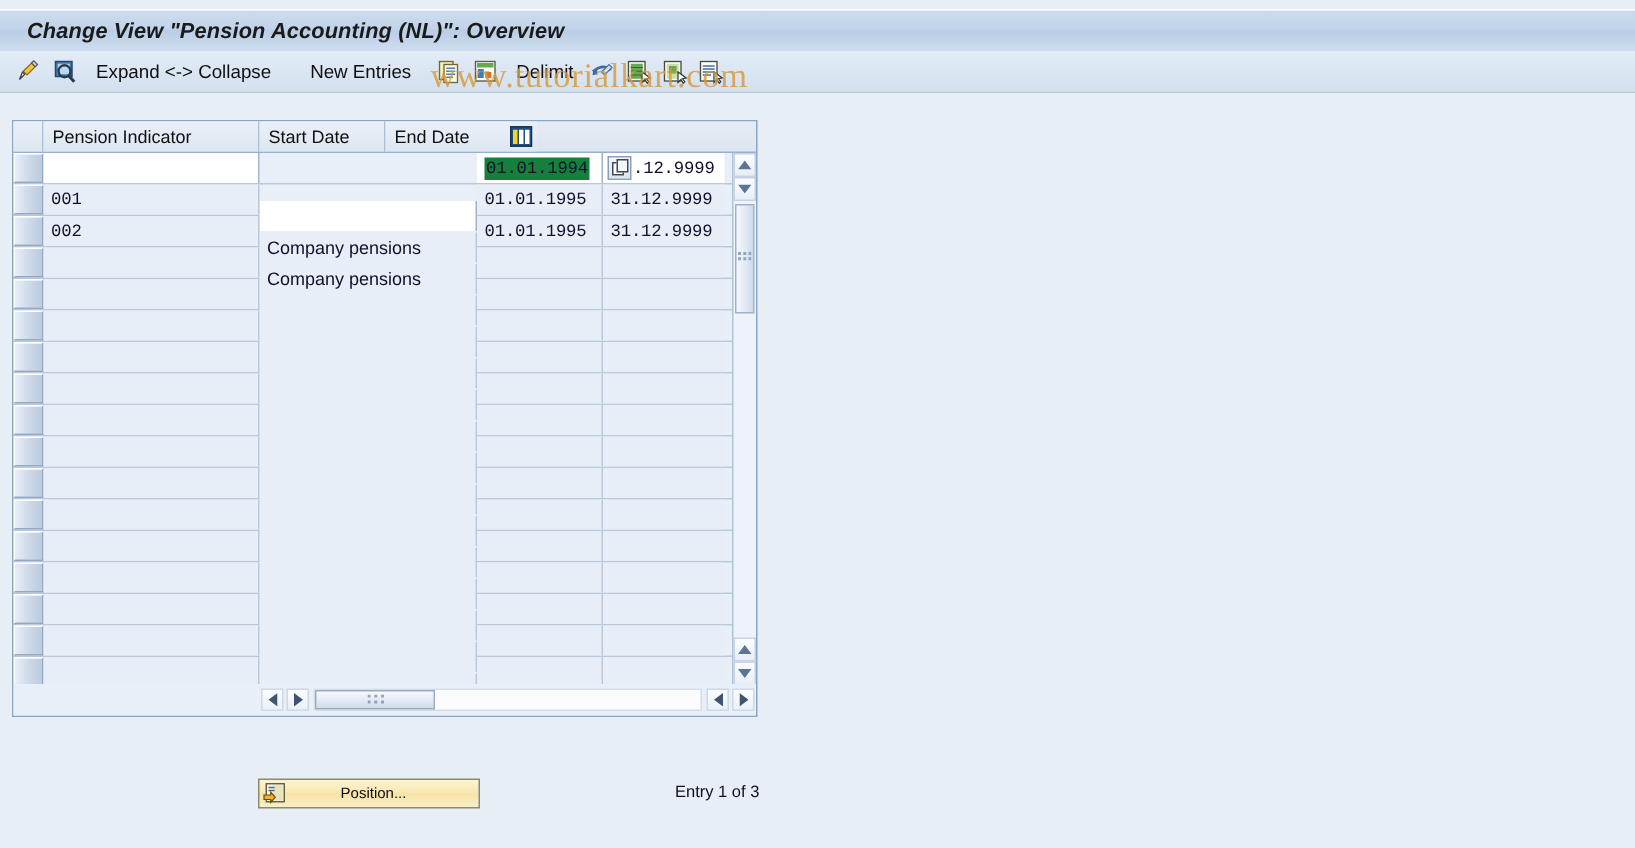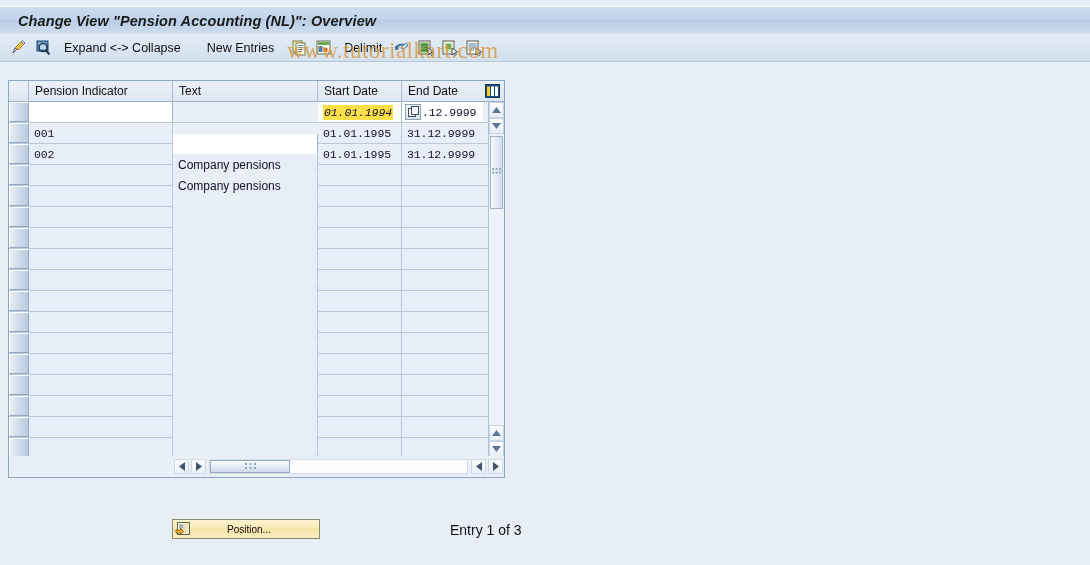--- a/index.html
+++ b/index.html
@@ -173,24 +173,23 @@
   
   .row.editrow .cell.c-ind,
   .row.editrow .cell.c-txt,
   .row.editrow .cell.c-sd,
   .row.editrow .cell.c-ed { background: #ffffff; }
   .row.editrow .cell.c-ind,
   .row.editrow .cell.c-txt { border-right: 1px solid #9fb4cb; }
   .row.editrow .cell.c-sd { border-right: 1px solid #9fb4cb; }
 
   .sel-text {
-    background: #fde047;
+    background: #15803d;
     color: #10102a;
     padding: 1px 1px;
-    font-style: italic;
   }
   .dateicon {
     width: 14px; height: 14px;
     background: linear-gradient(to bottom,#f4f7fb,#dbe4ef);
     border: 1px solid #8ba0b8;
     margin-right: 1px;
     position: relative;
     flex: 0 0 auto;
   }
   .dateicon:before {
@@ -291,21 +290,21 @@
   #position-label {
     flex: 1 1 auto;
     text-align: center;
     font-size: 10px;
     color: #0d0d0d;
     padding-right: 14px;
   }
   #entry-count {
     position: absolute;
     left: 450px; top: 522px;
-    font-size: 14px;
+    font-size: 11px;
     color: #10101a;
     white-space: nowrap;
   }
 </style>
 </head>
 <body>
 
 <div id="app">
 
   <div id="titlebar">
@@ -425,21 +424,20 @@
     </div>
   </div>
 
   <div id="watermark">www.tutorialkart.com</div>
 
   <div id="grid-panel">
 
     <div id="grid-head">
       <div class="hc sel-col"></div>
       <div class="hc c-ind">Pension Indicator</div>
-      <div class="hc c-txt">Text</div>
       <div class="hc c-sd">Start Date</div>
       <div class="hc c-ed">End Date</div>
       <div class="hc c-cfg">
         <svg class="ic" width="15" height="14" viewBox="0 0 15 14">
           <rect x="0.5" y="0.5" width="14" height="13" fill="#1f4e79" stroke="#14365a"></rect>
           <rect x="2" y="2.5" width="3" height="9.5" fill="#f5d423"></rect>
           <rect x="6" y="2.5" width="3" height="9.5" fill="#ffffff"></rect>
           <rect x="10" y="2.5" width="3" height="9.5" fill="#ffffff"></rect>
         </svg>
       </div>

